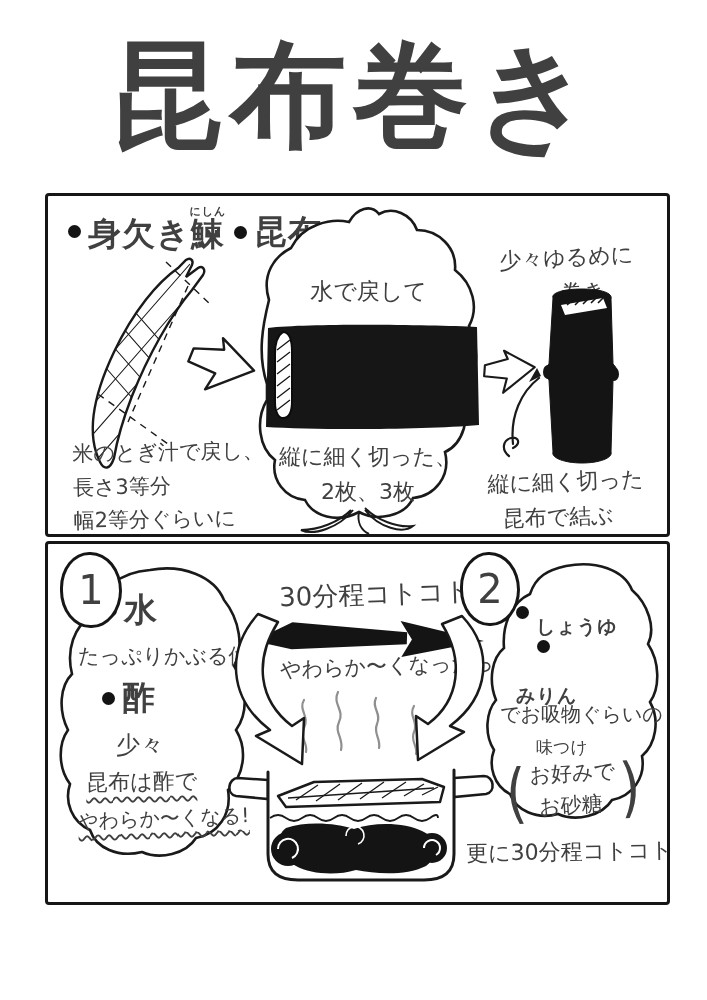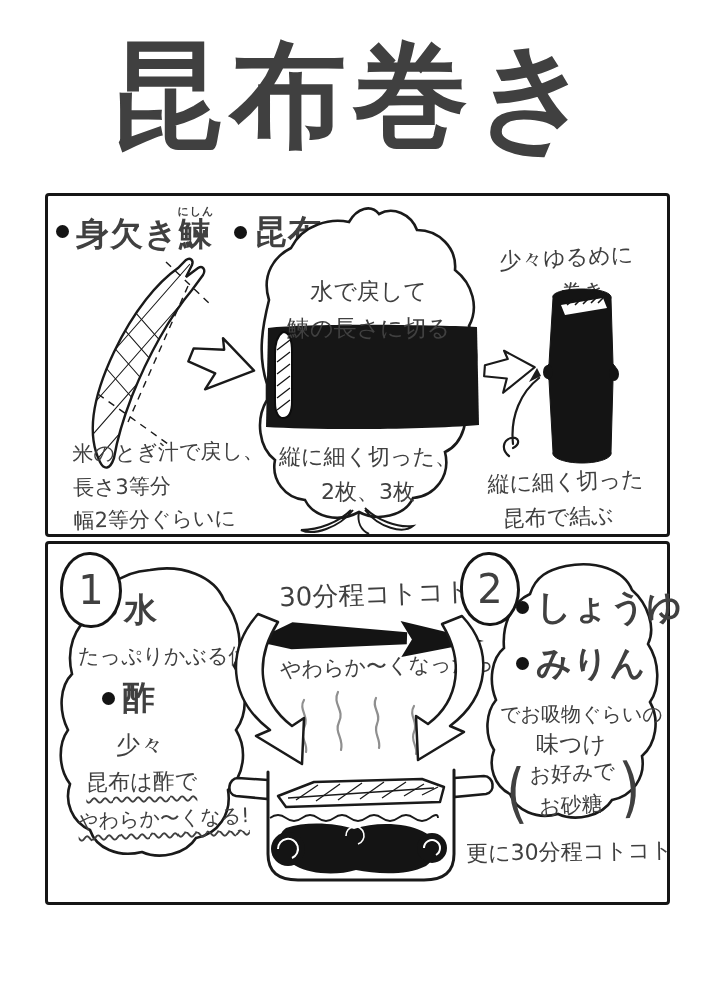--- a/index.html
+++ b/index.html
@@ -15,21 +15,21 @@
     font-size:116px;font-weight:900;letter-spacing:6px;line-height:1.25;
   }
   .panel{
     position:absolute;border:3px solid #161616;border-radius:4px;background:#fff;
   }
   .panel1{left:45px;top:193px;width:619px;height:338px;}
   .panel2{left:45px;top:541px;width:619px;height:358px;}
   .row{display:flex;align-items:center;white-space:nowrap;}
   .dot{width:13px;height:13px;border-radius:50%;background:#141414;display:inline-block;margin-right:7px;flex:0 0 auto;}
   .big{font-size:33px;font-weight:600;letter-spacing:1px;}
-  .mid{font-size:35px;font-weight:600;letter-spacing:1px;}
+  .mid{font-size:19px;font-weight:600;letter-spacing:1px;margin-top:30px;}
   .note{font-size:21px;line-height:1.6;white-space:nowrap;}
   ruby rt{font-size:11px;letter-spacing:1px;}
   .wavy{text-decoration:underline;text-decoration-style:wavy;text-decoration-thickness:1.5px;text-underline-offset:7px;}
   .circleNum{
     border:3px solid #161616;border-radius:48% 52% 50% 50%;
     display:flex;align-items:center;justify-content:center;
     font-size:40px;background:#fff;z-index:5;
   }
   .center{text-align:center;}
   .paren{font-size:52px;font-weight:400;transform:scaleY(1.25);line-height:1;}
@@ -40,21 +40,21 @@
 </style>
 </head>
 <body>
 
 <div class="page">
 
   <div class="abs title txt">昆布巻き</div>
 
   <div class="panel panel1">
 
-    <div class="row abs" style="left:8px;top:10px;">
+    <div class="row abs" style="left:20px;top:10px;">
       <span class="dot"></span>
       <span class="big txt"><span>身欠き</span><ruby><span>鰊</span><rt>にしん</rt></ruby></span>
     </div>
 
     <svg class="abs" style="left:22px;top:48px;" width="160" height="230" viewBox="0 0 160 230">
       <defs>
         <clipPath id="fishclip">
           <path d="M30,218 C16,190 24,150 44,108 C64,66 88,38 108,24 L116,16 C120,13 124,16 122,21 L116,33 L128,24 C133,21 136,26 133,31 L122,46 C100,72 78,112 62,152 C52,178 46,202 44,214 C40,226 34,226 30,218 Z"></path>
         </clipPath>
       </defs>
@@ -90,21 +90,20 @@
       </g>
       <g stroke="#1a1a1a" stroke-width="2" fill="none">
         <path d="M100,306 C86,324 60,332 48,326 C66,326 86,318 98,306"></path>
         <path d="M112,306 C126,324 150,330 160,322 C144,324 124,316 112,304"></path>
         <path d="M106,308 C104,318 108,326 116,330"></path>
       </g>
     </svg>
 
     <div class="abs note center" style="left:213px;top:55px;width:215px;font-size:23px;margin-top:22px;">
       <div class="txt">水で戻して</div>
-      <div class="txt">鰊の長さに切る</div>
     </div>
     <div class="abs note center" style="left:215px;top:243px;width:210px;font-size:22px;">
       <div class="txt">縦に細く切った、</div>
       <div class="txt">2枚、3枚</div>
     </div>
 
     <svg class="abs" style="left:138px;top:140px;transform:rotate(14deg);" width="74" height="62" viewBox="0 0 74 62">
       <path d="M4,20 L34,14 L30,3 L68,27 L25,57 L31,39 L2,34 Z" fill="#ffffff" stroke="#1a1a1a" stroke-width="2.4" stroke-linejoin="round"></path>
     </svg>
     <svg class="abs" style="left:432px;top:152px;transform:rotate(-4deg);" width="62" height="48" viewBox="0 0 74 62">
@@ -173,26 +172,26 @@
     </div>
 
     <svg class="abs" style="left:428px;top:16px;" width="188" height="268" viewBox="0 0 188 268">
       <path d="M90,6 C120,0 148,10 156,30 C172,44 180,68 172,84 C184,102 184,128 174,142 C184,160 180,184 166,196 C170,218 156,236 136,240 C126,256 100,262 82,254 C60,260 40,250 34,234 C18,226 12,206 18,190 C8,174 10,152 20,140 C12,120 16,98 28,88 C26,64 36,42 54,34 C60,16 72,10 90,6 Z" fill="#ffffff" stroke="#1a1a1a" stroke-width="2.6"></path>
     </svg>
 
     <div class="row abs" style="left:468px;top:40px;">
       <span class="dot"></span>
       <span class="mid txt">しょうゆ</span>
     </div>
-    <div class="row abs" style="left:468px;top:96px;">
+    <div class="row abs" style="left:468px;top:96px;flex-direction:column;">
       <span class="dot"></span>
       <span class="mid txt">みりん</span>
     </div>
     <div class="abs note txt" style="left:452px;top:154px;font-size:20px;">でお吸物ぐらいの</div>
-    <div class="abs note txt" style="left:488px;top:182px;font-size:23px;">味つけ</div>
+    <div class="abs note txt" style="left:488px;top:190px;font-size:17px;">味つけ</div>
 
     <div class="optgroup abs" style="left:458px;top:214px;transform:rotate(-3deg);">
       <span class="paren">(</span>
       <span class="optlines">
         <span class="txt">お好みで</span>
         <span class="txt" style="margin-left:8px;">お砂糖</span>
       </span>
       <span class="paren">)</span>
     </div>
 

